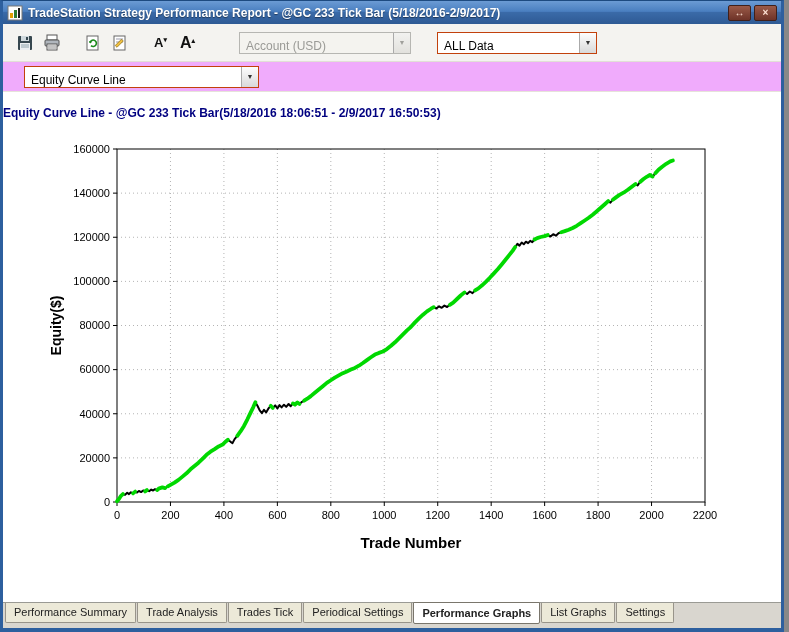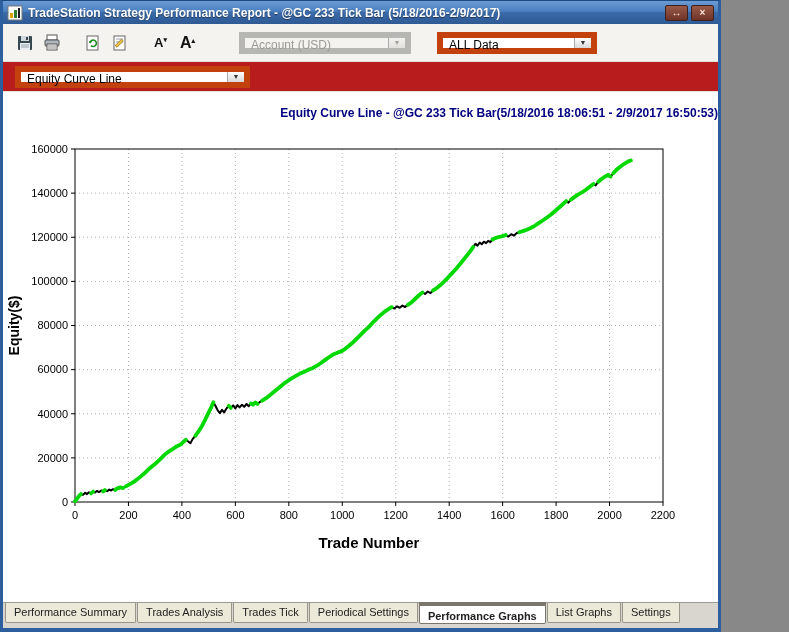--- a/index.html
+++ b/index.html
@@ -1,18 +1,18 @@
 <!DOCTYPE html>
 <html><head>
 <meta charset="utf-8">
 <style>
   * { margin:0; padding:0; box-sizing:border-box; }
   body { font-family:"Liberation Sans", sans-serif; background:#888; }
   .window {
-    width:721px; height:632px;
+    width:784px; height:632px;
     border:3px solid #2d5f9e; border-top:1px solid #1d4a80; border-bottom-width:4px;
     display:flex; flex-direction:column; background:#ece9d8; overflow:hidden;
   }
   .titlebar {
     height:23px; flex:0 0 23px;
     background:linear-gradient(to bottom,#6b9bd4 0%,#4a7fc0 45%,#3a6aa8 50%,#2e5a94 100%);
     display:flex; align-items:center; padding:0 4px; gap:5px;
   }
   .title-text {
     flex:1; color:#fff; font-size:12px; font-weight:bold;
@@ -29,50 +29,50 @@
     display:flex; align-items:center; padding:0 8px;
   }
   .tb-btn {
     width:27px; height:27px; display:flex; align-items:center; justify-content:center;
     border:1px solid transparent; border-radius:2px;
   }
   .font-ico { font-weight:bold; color:#111; line-height:1; position:relative; }
   .font-ico .arr { font-size:7px; position:relative; top:-5px; }
   .tb-gap { width:14px; }
   .combo {
-    height:22px; background:#fff; border:6px solid #c2410c; display:flex; align-items:flex-start;
+    height:22px; background:#fff; border:1px solid #c2410c; display:flex; align-items:flex-end;
   }
   .combo-text { flex:1; padding:0 6px; font-size:12px; color:#000; white-space:nowrap; overflow:hidden; }
   .combo-arrow {
     width:17px; height:100%; border-left:1px solid #aaa;
     background:linear-gradient(#fdfdfd,#d9d9d9); display:flex; align-items:center; justify-content:center;
     font-size:7px; color:#333;
   }
   .combo.disabled { background:#f4f3ef; border-color:#b6b6b2; }
   .combo.disabled .combo-text { color:#9a9a96; }
   .combo.disabled .combo-arrow { color:#a0a09c; background:linear-gradient(#f2f2f0,#e2e1dd); }
   .selector-row {
-    height:30px; flex:0 0 30px; background:#b91c1c; border-bottom:1px solid #e6e3da;
-    display:flex; align-items:center; padding-left:12px;
-  }
-  .chart-area { flex:1; background:#fff; display:flex; flex-direction:column; align-items:flex-end; }
+    height:30px; flex:0 0 30px; background:#f0abfc; border-bottom:1px solid #e6e3da;
+    display:flex; align-items:center; padding-left:21px;
+  }
+  .chart-area { flex:1; background:#fff; display:flex; flex-direction:column; align-items:flex-start; }
   .chart-title { margin-top:14px; font-size:12px; font-weight:bold; color:#000080; }
   svg text { font-family:"Liberation Sans", sans-serif; }
   .tabstrip {
     height:26px; flex:0 0 26px; background:#d9d6cf; border-top:1px solid #9a9a94;
     display:flex; align-items:flex-start; padding-left:2px;
   }
   .tab {
     height:20px; padding:0 8px; font-size:11px; color:#222; line-height:19px;
     background:#ece9d8; border:1px solid #98948a; border-top:none; margin-right:1px;
     border-radius:0 0 2px 2px; cursor:default; white-space:nowrap;
   }
   .tab.active {
     background:#fff; font-weight:bold; height:22px; line-height:21px; margin-top:-1px;
-    border-top:4px solid #6d28d9; border-color:#7a766c;
+    border-top:1px solid #6d28d9; border-color:#7a766c;
   }
 </style>
 </head>
 <body>
 
 <div class="window">
 
   <div class="titlebar">
     <span style="display:flex;">
       <svg width="16" height="16" viewBox="0 0 16 16">
@@ -254,21 +254,21 @@
         <polyline points="531.5,113.5 534.2,112.1 537.6,111.0 541.6,110.1 544.8,109.0" fill="none" stroke="#00d800" stroke-width="3.8" stroke-linejoin="round" stroke-linecap="round"></polyline>
         <polyline points="558.2,106.2 561.7,105.1 565.7,103.7 569.7,102.0 573.7,99.8 577.7,97.1 581.7,94.5 585.7,91.8 589.7,88.7 593.8,85.2 597.8,81.7 601.8,78.2 605.2,75.1" fill="none" stroke="#00d800" stroke-width="3.8" stroke-linejoin="round" stroke-linecap="round"></polyline>
         <polyline points="609.8,73.7 613.3,71.1 616.5,68.9 620.5,66.7 624.5,64.0 628.5,60.9 632.5,57.9" fill="none" stroke="#00d800" stroke-width="3.8" stroke-linejoin="round" stroke-linecap="round"></polyline>
         <polyline points="637.3,55.7 640.5,53.0 643.7,50.8 646.9,49.0 649.6,50.6" fill="none" stroke="#00d800" stroke-width="3.8" stroke-linejoin="round" stroke-linecap="round"></polyline>
         <polyline points="652.3,47.3 655.5,43.7 659.2,40.7 663.2,37.8 667.3,35.4 669.9,34.5" fill="none" stroke="#00d800" stroke-width="3.8" stroke-linejoin="round" stroke-linecap="round"></polyline>
       </svg>
   </div>
 
   <div class="tabstrip">
     <div class="tab">Performance Summary</div>
-    <div class="tab">Trades Analysis</div>
+    <div class="tab">Trade Analysis</div>
     <div class="tab">Trades Tick</div>
     <div class="tab">Periodical Settings</div>
     <div class="tab active">Performance Graphs</div>
     <div class="tab">List Graphs</div>
     <div class="tab">Settings</div>
   </div>
 
 </div>
 
 </body></html>

